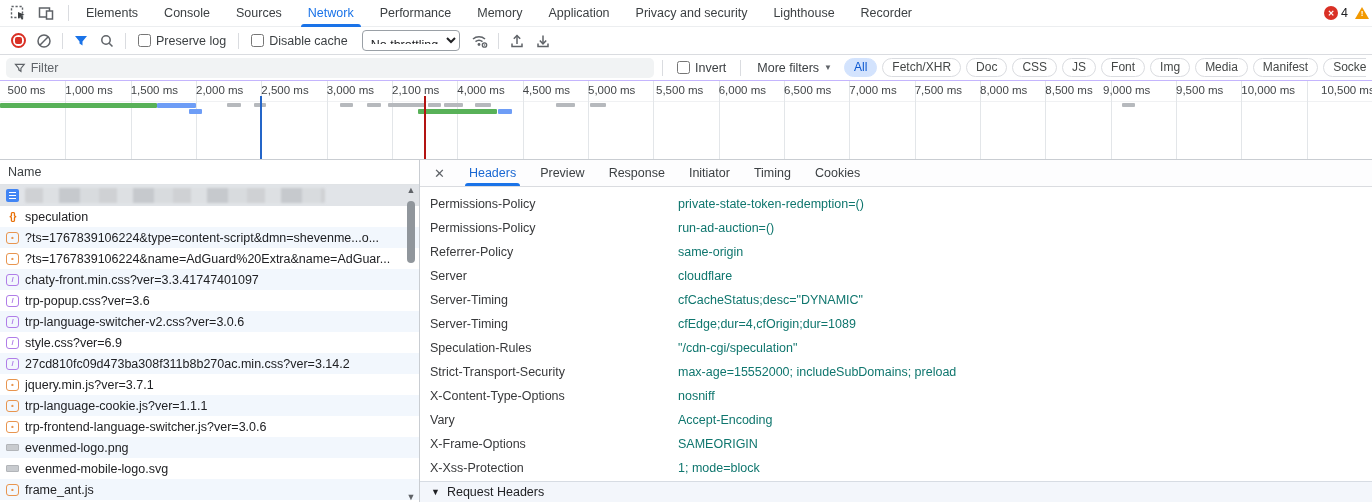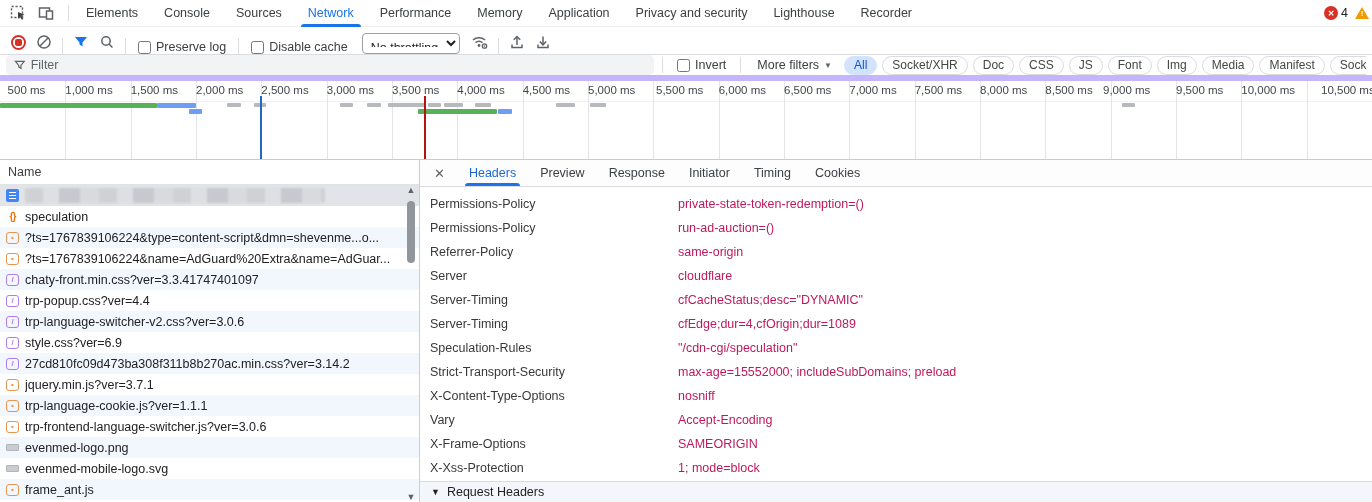--- a/index.html
+++ b/index.html
@@ -17,29 +17,29 @@
   .tab.active { color:#1a73e8; }
   .tab.active::after { content:""; position:absolute; left:6px; right:6px; bottom:0; height:3px; background:#1a73e8; border-radius:3px 3px 0 0; }
   .tabbar-right { margin-left:auto; display:flex; align-items:center; gap:6px; padding-right:2px; }
   .err-badge { display:inline-flex; align-items:center; gap:3px; cursor:pointer; }
   .err-circle { width:14px; height:14px; border-radius:50%; background:#d93025; color:#fff; font-size:8px; font-weight:bold; display:inline-flex; align-items:center; justify-content:center; }
   .warn-wrap { position:relative; width:16px; height:14px; display:inline-block; cursor:pointer; }
   .warn-tri { position:absolute; left:1px; top:1px; width:0; height:0; border-left:7px solid transparent; border-right:7px solid transparent; border-bottom:12px solid #f29900; }
   .warn-ex { position:absolute; left:0; top:3px; width:16px; text-align:center; color:#fff; font-size:8px; font-weight:bold; }
 
   
-  .toolbar { height:28px; flex:0 0 28px; display:flex; align-items:flex-end; gap:2px; padding:0 6px; border-bottom:1px solid #dadce0; background:#fff; }
+  .toolbar { height:28px; flex:0 0 28px; display:flex; align-items:center; gap:2px; padding:0 6px; border-bottom:1px solid #dadce0; background:#fff; }
   .rec-btn { width:15px; height:15px; border:2px solid #d93025; border-radius:50%; display:inline-flex; align-items:center; justify-content:center; }
   .rec-btn i { width:7px; height:7px; background:#d93025; border-radius:2px; display:block; }
   .chk-group { display:flex; align-items:center; gap:5px; padding:0 6px; white-space:nowrap; color:#3c4043; }
   .chk-group input { width:13px; height:13px; accent-color:#1a73e8; }
   select.throttle { font-family:Liberation Sans, sans-serif; font-size:12.5px; color:#202124; border:1px solid #9aa0a6; border-radius:4px; background:#fff; height:21px; padding:6px 4px; margin:0 6px; }
 
   
-  .filterbar { height:26px; flex:0 0 26px; display:flex; align-items:center; padding:0 6px; gap:4px; border-bottom:6px solid #c4b5fd; background:#fff; overflow:hidden; }
+  .filterbar { height:26px; flex:0 0 26px; display:flex; align-items:center; padding:0 6px; gap:4px; border-bottom:1px solid #c4b5fd; background:#fff; overflow:hidden; }
   .filter-input { flex:0 0 648px; display:flex; align-items:center; gap:5px; height:20px; background:#f1f3f4; border-radius:5px; padding:0 8px; }
   .filter-input input { border:none; outline:none; background:transparent; font-family:"Liberation Sans",sans-serif; font-size:12.5px; width:100%; color:#202124; }
   .filter-input input::placeholder { color:#5f6368; }
   .morefilters { display:flex; align-items:center; gap:5px; color:#3c4043; padding:0 8px; white-space:nowrap; cursor:pointer; }
   .caret { font-size:8px; color:#5f6368; }
   .pills { display:flex; align-items:flex-start; gap:5px; flex-wrap:nowrap; overflow:hidden; }
   .pill { border:1px solid #dadce0; border-radius:11px; height:19px; line-height:17px; padding:0 9px; color:#444746; white-space:nowrap; cursor:pointer; background:#fff; font-size:12px; }
   .pill.active { background:#d3e3fd; border-color:#d3e3fd; color:#0b57d0; }
 
   
@@ -81,21 +81,21 @@
   
   .right { flex:1 1 auto; display:flex; flex-direction:column; min-width:0; background:#fff; }
   .detail-tabs { height:27px; flex:0 0 27px; display:flex; align-items:center; border-bottom:1px solid #dadce0; background:#fdfdfe; }
   .close-x { padding:0 12px 0 14px; color:#5f6368; font-size:13px; cursor:pointer; }
   .dtab { position:relative; padding:0 12px; line-height:26px; color:#3c4043; cursor:pointer; white-space:nowrap; }
   .dtab.active { color:#1967d2; }
   .dtab.active::after { content:""; position:absolute; left:8px; right:8px; bottom:0; height:3px; background:#1a73e8; border-radius:3px 3px 0 0; }
   .kv-area { flex:1 1 auto; position:relative; padding-top:5px; overflow:hidden; }
   .kv-row { display:flex; height:24px; align-items:center; padding-left:10px; }
   .kv-name { flex:0 0 248px; color:#38393b; }
-  .kv-value { color:#be185d; white-space:nowrap; }
+  .kv-value { color:#0f766e; white-space:nowrap; }
   .section-footer { flex:0 0 21px; display:flex; align-items:center; gap:7px; padding-left:11px; background:#f3f6fb; border-top:1px solid #d7dce3; color:#202124; }
   .section-footer .tri { font-size:9px; color:#202124; }
 
   svg.glyph { display:block; }
 </style>
 </head>
 <body>
 
 <div class="root">
 
@@ -212,21 +212,21 @@
       <input type="checkbox" style="">
       <span>Invert</span>
     </label>
     <div class="vdiv"></div>
     <span class="morefilters">
       <span>More filters</span>
       <span class="caret">▼</span>
     </span>
     <div class="pills" id="type-pills">
         <span class="pill active">All</span>
-        <span class="pill">Socket/XHR</span>
+        <span class="pill">Fetch/XHR</span>
         <span class="pill">Doc</span>
         <span class="pill">CSS</span>
         <span class="pill">JS</span>
         <span class="pill">Font</span>
         <span class="pill">Img</span>
         <span class="pill">Media</span>
         <span class="pill">Manifest</span>
         <span class="pill">Socket</span>
       </div>
   </div>
@@ -239,21 +239,21 @@
       <div class="tick-label" style="left: 65.3333px; width: 65.3333px;">1,000 ms</div>
       <div class="gridline" style="left: 196px;"></div>
       <div class="tick-label" style="left: 130.667px; width: 65.3333px;">1,500 ms</div>
       <div class="gridline" style="left: 261.333px;"></div>
       <div class="tick-label" style="left: 196px; width: 65.3333px;">2,000 ms</div>
       <div class="gridline" style="left: 326.667px;"></div>
       <div class="tick-label" style="left: 261.333px; width: 65.3333px;">2,500 ms</div>
       <div class="gridline" style="left: 392px;"></div>
       <div class="tick-label" style="left: 326.667px; width: 65.3333px;">3,000 ms</div>
       <div class="gridline" style="left: 457.333px;"></div>
-      <div class="tick-label" style="left: 392px; width: 65.3333px;">3,500 ms</div>
+      <div class="tick-label" style="left: 392px; width: 65.3333px;">2,100 ms</div>
       <div class="gridline" style="left: 522.667px;"></div>
       <div class="tick-label" style="left: 457.333px; width: 65.3333px;">4,000 ms</div>
       <div class="gridline" style="left: 588px;"></div>
       <div class="tick-label" style="left: 522.667px; width: 65.3333px;">4,500 ms</div>
       <div class="gridline" style="left: 653.333px;"></div>
       <div class="tick-label" style="left: 588px; width: 65.3333px;">5,000 ms</div>
       <div class="gridline" style="left: 718.667px;"></div>
       <div class="tick-label" style="left: 653.333px; width: 70px;">5,500 ms</div>
       <div class="gridline" style="left: 784px;"></div>
       <div class="tick-label" style="left: 718.667px; width: 65.3333px;">6,000 ms</div>
@@ -318,21 +318,21 @@
           <div class="req-row">
             <span class="fico script">•</span>
             <span class="req-name">?ts=1767839106224&amp;name=AdGuard%20Extra&amp;name=AdGuar...</span>
           </div>
           <div class="req-row">
             <span class="fico css">/</span>
             <span class="req-name">chaty-front.min.css?ver=3.3.41747401097</span>
           </div>
           <div class="req-row">
             <span class="fico css">/</span>
-            <span class="req-name">trp-popup.css?ver=4.4</span>
+            <span class="req-name">trp-popup.css?ver=3.6</span>
           </div>
           <div class="req-row">
             <span class="fico css">/</span>
             <span class="req-name">trp-language-switcher-v2.css?ver=3.0.6</span>
           </div>
           <div class="req-row">
             <span class="fico css">/</span>
             <span class="req-name">style.css?ver=6.9</span>
           </div>
           <div class="req-row">

